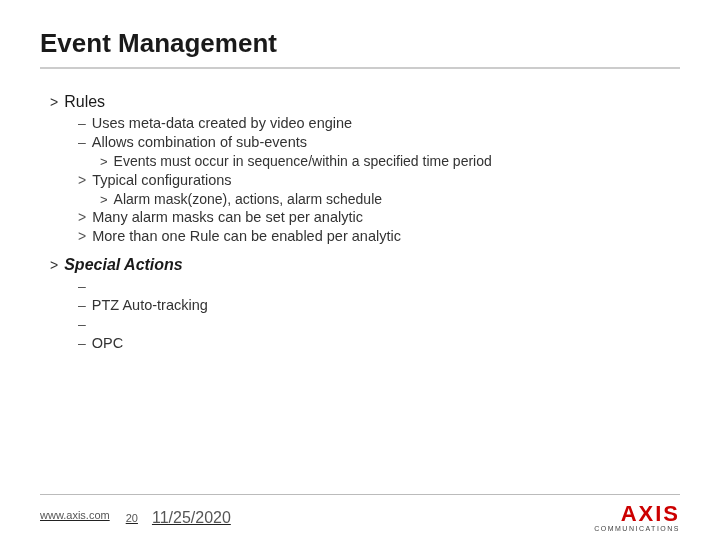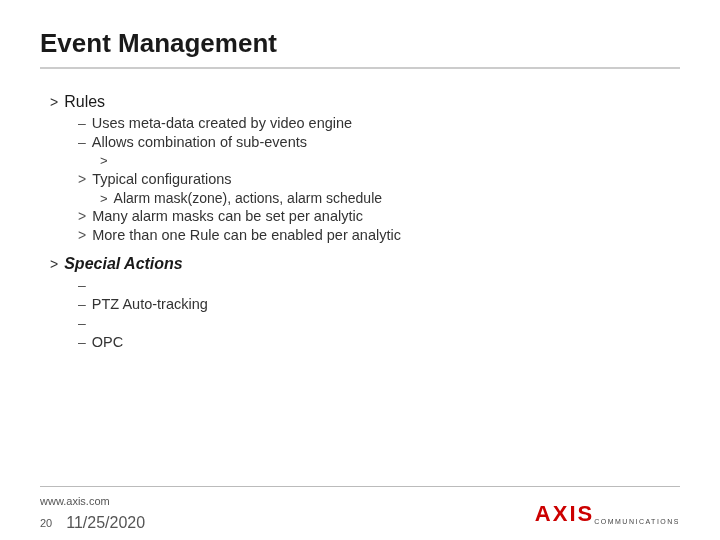--- a/index.html
+++ b/index.html
@@ -124,22 +124,23 @@
       border-top: 1.5px solid #bbbbbb;
       display: flex;
       align-items: center;
       justify-content: space-between;
       padding: 8px 0 8px 0;
       margin-top: auto;
     }
 
     .footer-left {
       display: flex;
-      flex-direction: column;
-      gap: 7px;
+      flex-direction: row;
+      gap: 16px;
+      text-decoration: underline;
     }
 
     .footer-website {
       font-size: 11px;
       color: #555;
     }
 
     .footer-date-row {
       display: flex;
       align-items: center;
@@ -151,20 +152,21 @@
       color: #555;
     }
 
     .footer-date {
       font-size: 16px;
       color: #555;
     }
 
     .axis-logo {
       display: flex;
+      flex-direction: column;
       align-items: flex-end;
     }
 
     .axis-logo-text {
       font-size: 22px;
       font-weight: 900;
       color: #cc0000;
       letter-spacing: 2px;
       line-height: 1;
     }
@@ -197,20 +199,21 @@
         </div>
 
         <div class="level2">
           <span class="dash">–</span>
           <span>Allows combination of sub-events</span>
         </div>
 
         <div class="level3-items">
           <div class="level3">
             <span class="arrow">&gt;</span>
+            <span>Events must occur in sequence/within a specified time period</span>
           </div>
         </div>
 
         <div class="level2">
           <span class="dash">&gt;</span>
           <span>Typical configurations</span>
         </div>
 
         <div class="level4-items">
           <div class="level4">

